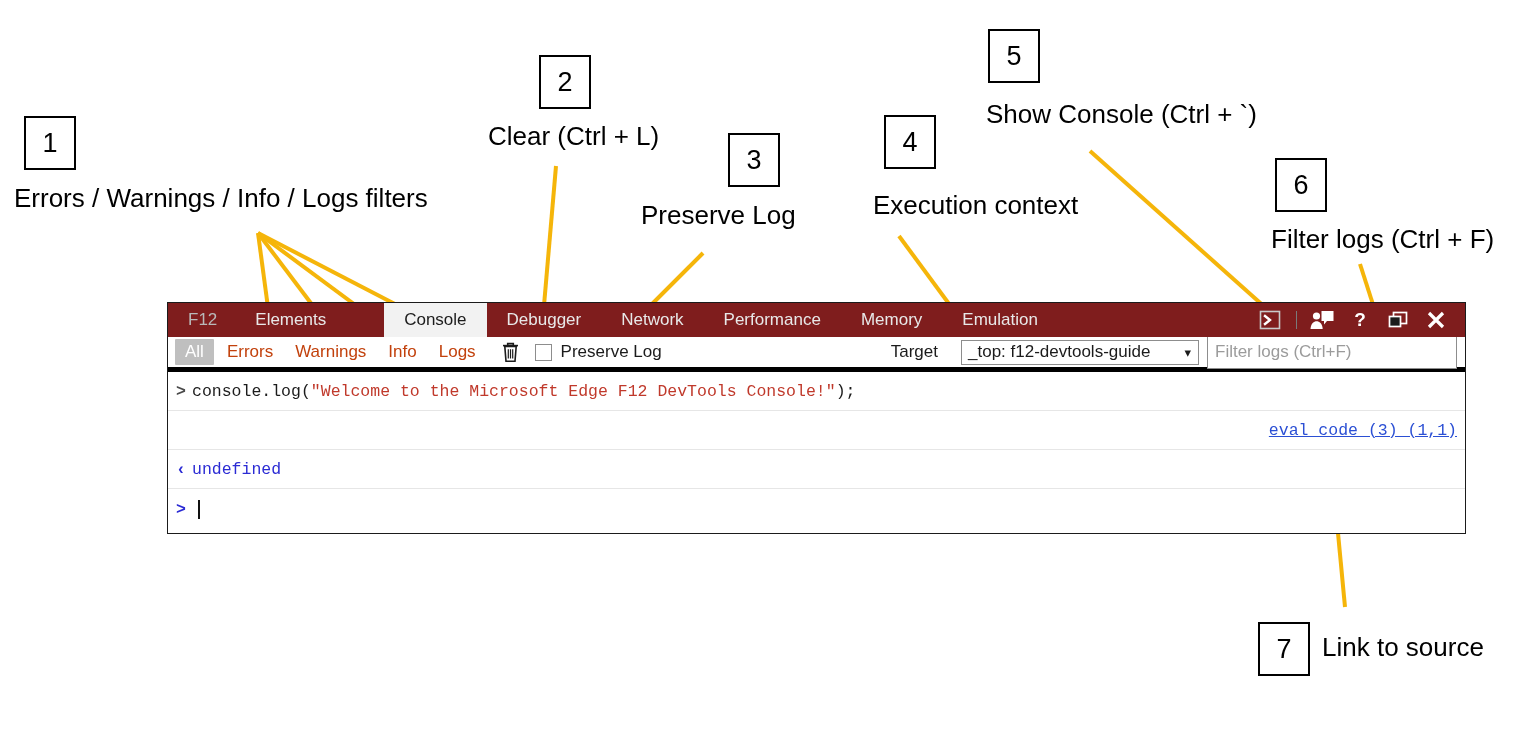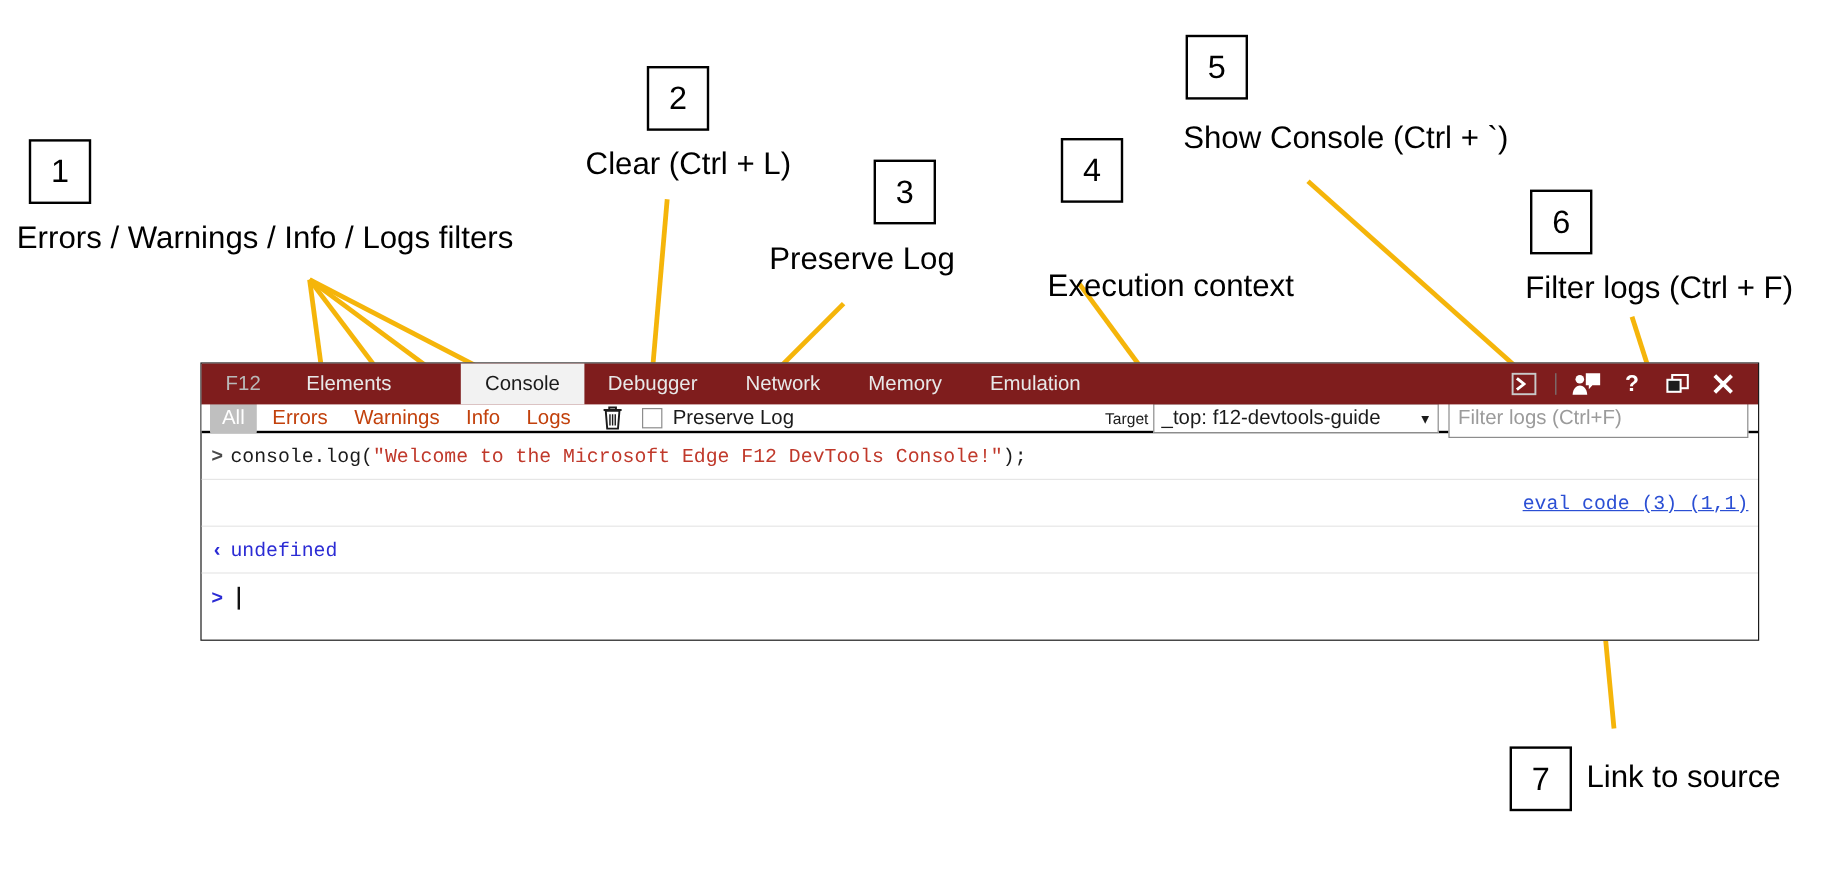--- a/index.html
+++ b/index.html
@@ -65,45 +65,45 @@
   .ticon{
     width:38px;height:34px;
     display:flex;align-items:center;justify-content:center;
     color:#ffffff;
   }
   .ticon.sep{width:14px;}
   .sepline{width:1px;height:18px;background:#7a7a7a;}
 
   
   .filterbar{
-    height:24px;
+    height:35px;
     background:#ffffff;
     display:flex;align-items:center;
     padding:0 8px 0 7px;
-    border-bottom:2px solid #000000;
+    border-bottom:5px solid #000000;
     box-sizing:border-box;
   }
   .fbtn{
     font-size:17px;color:#c2410c;
     padding:2px 9px;
     margin-right:4px;
     white-space:nowrap;
   }
   .fbtn.sel{background:#bfbfbf;color:#ffffff;border-radius:1px;padding:3px 10px;}
   .trash{
     width:28px;height:24px;margin:0 4px 0 8px;
     display:flex;align-items:center;justify-content:center;
   }
   .preserve{display:flex;align-items:center;gap:9px;margin-left:6px;}
   .chk{
     width:17px;height:17px;border:1px solid #8d8d8d;background:#fff;box-sizing:border-box;
   }
   .plabel{font-size:17px;color:#1b1b1b;white-space:nowrap;}
   .fspacer{flex:1;}
-  .tgtlabel{font-size:13px;color:#1b1b1b;margin-right:4px;white-space:nowrap;}
+  .tgtlabel{font-size:17px;color:#1b1b1b;margin-right:23px;white-space:nowrap;}
   .tgtsel{
     height:25px;min-width:238px;
     border:1px solid #8d8d8d;background:#fff;
     display:flex;align-items:center;justify-content:space-between;
     padding:0 7px 0 6px;box-sizing:border-box;
     font-size:17px;color:#1b1b1b;white-space:nowrap;
   }
   .caret{margin-left:10px;color:#1b1b1b;font-size:13px;}
   .filterinput{
     height:25px;width:250px;margin-left:8px;
@@ -160,21 +160,21 @@
     </svg>
 
   <div id="annos">
       <div class="badge" style="left: 24px; top: 116px; width: 48px; height: 50px;">1</div>
       <div class="anno-text" style="left: 14px; top: 183px;">Errors / Warnings / Info / Logs filters</div>
       <div class="badge" style="left: 539px; top: 55px; width: 48px; height: 50px;">2</div>
       <div class="anno-text" style="left: 488px; top: 121px;">Clear (Ctrl + L)</div>
       <div class="badge" style="left: 728px; top: 133px; width: 48px; height: 50px;">3</div>
       <div class="anno-text" style="left: 641px; top: 200px;">Preserve Log</div>
       <div class="badge" style="left: 884px; top: 115px; width: 48px; height: 50px;">4</div>
-      <div class="anno-text" style="left: 873px; top: 190px; margin-top: 33px;">Execution context</div>
+      <div class="anno-text" style="left: 873px; top: 190px;">Execution context</div>
       <div class="badge" style="left: 988px; top: 29px; width: 48px; height: 50px;">5</div>
       <div class="anno-text" style="left: 986px; top: 99px;">Show Console (Ctrl + `)</div>
       <div class="badge" style="left: 1275px; top: 158px; width: 48px; height: 50px;">6</div>
       <div class="anno-text" style="left: 1271px; top: 224px;">Filter logs (Ctrl + F)</div>
       <div class="badge" style="left: 1258px; top: 622px; width: 48px; height: 50px;">7</div>
       <div class="anno-text" style="left: 1322px; top: 632px;">Link to source</div>
     </div>
 
   <div id="devtools">
 
@@ -187,20 +187,23 @@
           <div class="tab active">
             <span>Console</span>
           </div>
           <div class="tab">
             <span>Debugger</span>
           </div>
           <div class="tab">
             <span>Network</span>
           </div>
           <div class="tab">
+            <span>Performance</span>
+          </div>
+          <div class="tab">
             <span>Memory</span>
           </div>
           <div class="tab">
             <span>Emulation</span>
           </div>
         </div>
       <div class="tabspacer"></div>
       <div class="toolicons">
 
         <div class="ticon">

